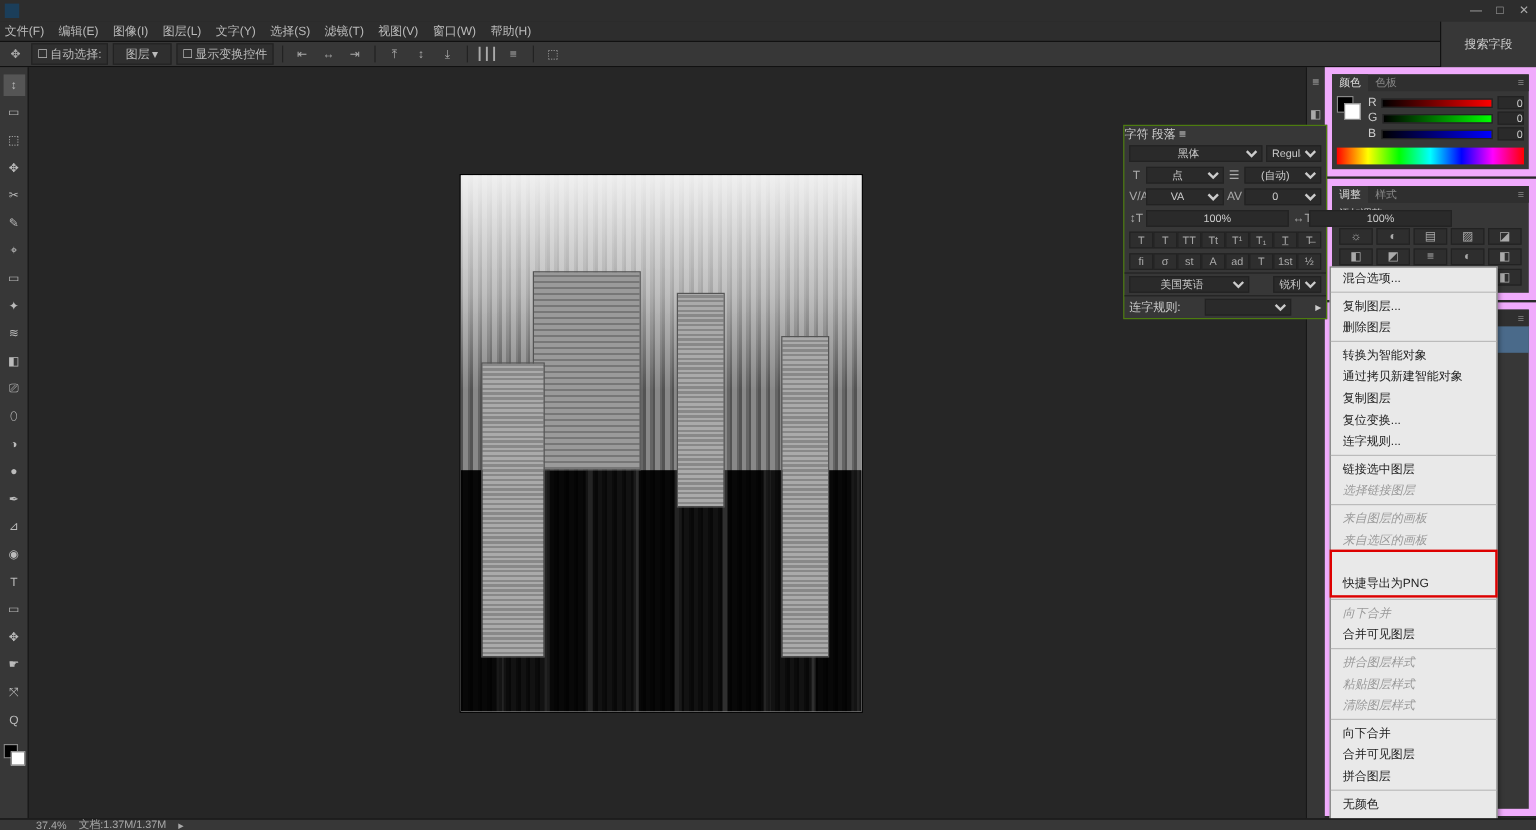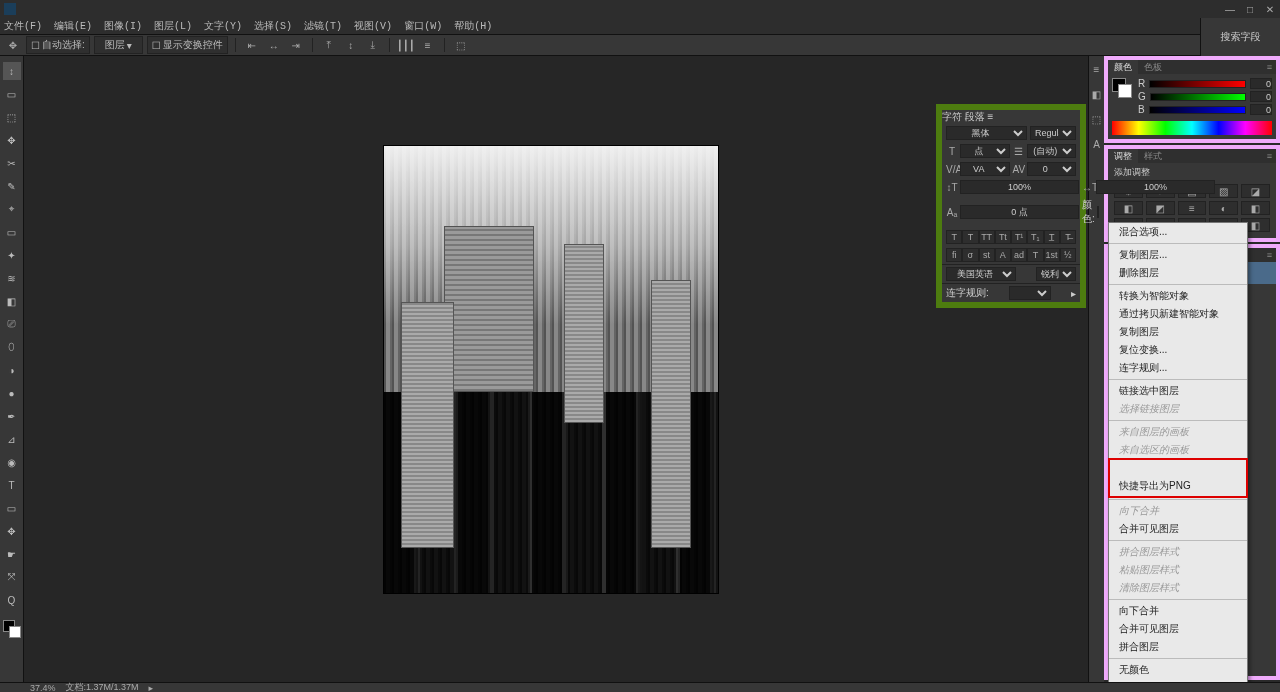--- a/index.html
+++ b/index.html
@@ -4,21 +4,21 @@
 <style>
 * { margin: 0; padding: 0; box-sizing: border-box; font-family: "Microsoft YaHei", Arial, sans-serif; -webkit-user-select: none; user-select: none; }
 html, body { width: 1280px; height: 692px; background: #2a2a2a; overflow: hidden; color: #ccc; font-size: 10px; }
 
 #titlebar { height: 18px; background: #2d2d2d; display: flex; align-items: center; padding-left: 4px; }
 #titlebar .logo { width: 12px; height: 12px; background: #1b3e5a; display: inline-block; margin-right: 6px; }
 #titlebar .win-controls { margin-left: auto; display: flex; }
 #titlebar .win-controls span { width: 20px; height: 14px; display: flex; align-items: center; justify-content: center; color: #aaa; }
 
 #menubar { height: 16px; background: #2d2d2d; display: flex; align-items: center; padding-left: 4px; gap: 12px; }
-#menubar span { color: #bbb; font-family: Liberation Mono, monospace; }
+#menubar span { color: #bbb; }
 
 #optionsbar { height: 22px; background: #373737; border-top: 1px solid #111; border-bottom: 1px solid #111; display: flex; align-items: center; padding: 0 4px; gap: 4px; }
 #optionsbar .dd { background: #2f2f2f; border: 1px solid #222; padding: 1px 4px; display: flex; align-items: center; gap: 2px; color: #bbb; }
 #optionsbar .dd.wide { padding: 1px 10px; }
 #optionsbar .sep { width: 1px; height: 14px; background: #222; margin: 0 3px; }
 #optionsbar .ico-btn { width: 18px; height: 18px; display: flex; align-items: center; justify-content: center; color: #aaa; }
 #rightcap { position: absolute; right: 0; top: 18px; height: 38px; width: 80px; background: #373737; border-left: 1px solid #111; display: flex; align-items: center; justify-content: center; color: #ccc; }
 
 #doctabs { height: 16px; background: #2a2a2a; display: flex; align-items: flex-end; padding-left: 30px; }
 #doctabs .tab { background: #3a3a3a; padding: 1px 8px; font-size: 9px; color: #bbb; display: flex; align-items: center; gap: 6px; }
@@ -48,21 +48,21 @@
     repeating-linear-gradient(90deg, #1a1a1a 0 30px, #4a4a4a 30px 36px, #2a2a2a 36px 70px, #606060 70px 74px),
     linear-gradient(#2c2c2c,#111);
   mix-blend-mode: multiply; }
 #canvas .city::after { content:""; position:absolute; left:18%; right:55%; top:18%; bottom:45%;
   background: repeating-linear-gradient(0deg, #777 0 2px, #999 2px 5px);
   border:1px solid #555; }
 .tower { position:absolute; background: repeating-linear-gradient(0deg,#aaa 0 2px,#888 2px 4px); border:1px solid #555; }
 
 #rightcol { width: 176px; display: flex; flex-direction: column; }
 
-.panel { background: #373737; border: 4px solid #f0abfc; margin-bottom: 2px; }
+.panel { background: #373737; border: 6px solid #f0abfc; margin-bottom: 2px; }
 .panel .tabs { height: 14px; display: flex; align-items: center; background: #2f2f2f; }
 .panel .tabs span { padding: 1px 6px; color: #888; font-size: 9px; }
 .panel .tabs span.active { background: #373737; color: #ddd; }
 .panel .tabs .menu { margin-left: auto; padding-right: 4px; color: #888; }
 #color-panel .sliders { padding: 4px; display: flex; gap: 6px; }
 .swatch-pair { position: relative; width: 20px; height: 20px; }
 .swatch-pair .fg{position:absolute;left:0;top:0;width:14px;height:14px;background:#000;border:1px solid #888;}
 .swatch-pair .bg{position:absolute;right:0;bottom:0;width:14px;height:14px;background:#fff;border:1px solid #888;}
 .rgb { flex:1; display:flex; flex-direction:column; gap:2px; }
 .rgb .row{display:flex;align-items:center;gap:4px;}
@@ -70,21 +70,21 @@
 .rgb .row input{width:22px;height:11px;background:#2a2a2a;border:1px solid #222;color:#ccc;font-size:9px;text-align:right;}
 .spectrum{height:14px;margin:2px 4px 4px;background:linear-gradient(90deg,red,yellow,lime,cyan,blue,magenta,red);}
 #adjust-panel .head{padding:3px 6px;color:#ccc;font-size:9px;font-family:Liberation Mono, monospace;}
 #adjust-panel .grid{display:grid;grid-template-columns:repeat(5,1fr);gap:3px;padding:2px 6px 6px;}
 #adjust-panel .grid span{height:14px;border:1px solid #222;background:#2e2e2e;display:flex;align-items:center;justify-content:center;color:#aaa;}
 .layer-row{display:flex;align-items:center;gap:4px;padding:2px 4px;background:#4a6a8a;}
 .layer-row .eye{width:12px;height:12px;border:1px solid #888;background:#333;}
 .layer-row .thumb{width:22px;height:18px;background:#ddd;border:1px solid #000;}
 .layer-row .lname{font-size:9px;color:#fff;}
 
-#char-panel { position: absolute; left: 936px; top: 104px; width: 150px; background: #373737; border: 6px solid #4d7c0f; }
+#char-panel { position: absolute; left: 936px; top: 104px; width: 170px; background: #373737; border: 1px solid #4d7c0f; }
 #char-panel .row { display:flex; align-items:center; gap:3px; padding:2px 4px; }
 #char-panel select, #char-panel input { background:#2a2a2a; border:1px solid #222; color:#ccc; font-size:9px; height:14px;text-align:center; }
 #char-panel .half { flex:1; display:flex; align-items:center; gap:2px; }
 #char-panel .ico { width:12px;text-align:center;color:#aaa; }
 .btnrow{display:flex;gap:0;padding:2px 4px;}
 .btnrow span{flex:1;height:14px;border:1px solid #222;background:#2e2e2e;display:flex;align-items:center;justify-content:center;color:#aaa;font-size:9px;}
 .foot{display:flex;align-items:center;gap:20px;padding:2px 4px;border-top:1px solid #222;}
 
 #panel-strip { width: 16px; background: #373737; border-left:1px solid #111; display:flex;flex-direction:column;align-items:center;padding-top:8px;gap:14px;}
 #panel-strip span{color:#aaa;}
@@ -311,30 +311,20 @@
   <div class="row">
     <div class="half">
         <span class="ico">↕T</span>
         <input style="flex: 1 1 0%;" value="100%">
       </div>
     <div class="half">
         <span class="ico">↔T</span>
         <input style="flex: 1 1 0%;" value="100%">
       </div>
   </div>
-  <div class="row">
-    <div class="half">
-        <span class="ico">Aₐ</span>
-        <input style="flex: 1 1 0%;" value="0 点">
-      </div>
-    <div class="half">
-        <span>颜色:</span>
-        <span style="flex:1;height:12px;background:#000;border:1px solid #222"></span>
-      </div>
-  </div>
   <div class="btnrow">
     <span>T</span>
       <span>T</span>
     <span>TT</span>
       <span>Tt</span>
     <span>T¹</span>
       <span>T₁</span>
     <span>T̲</span>
       <span>T̶</span>
   </div>

